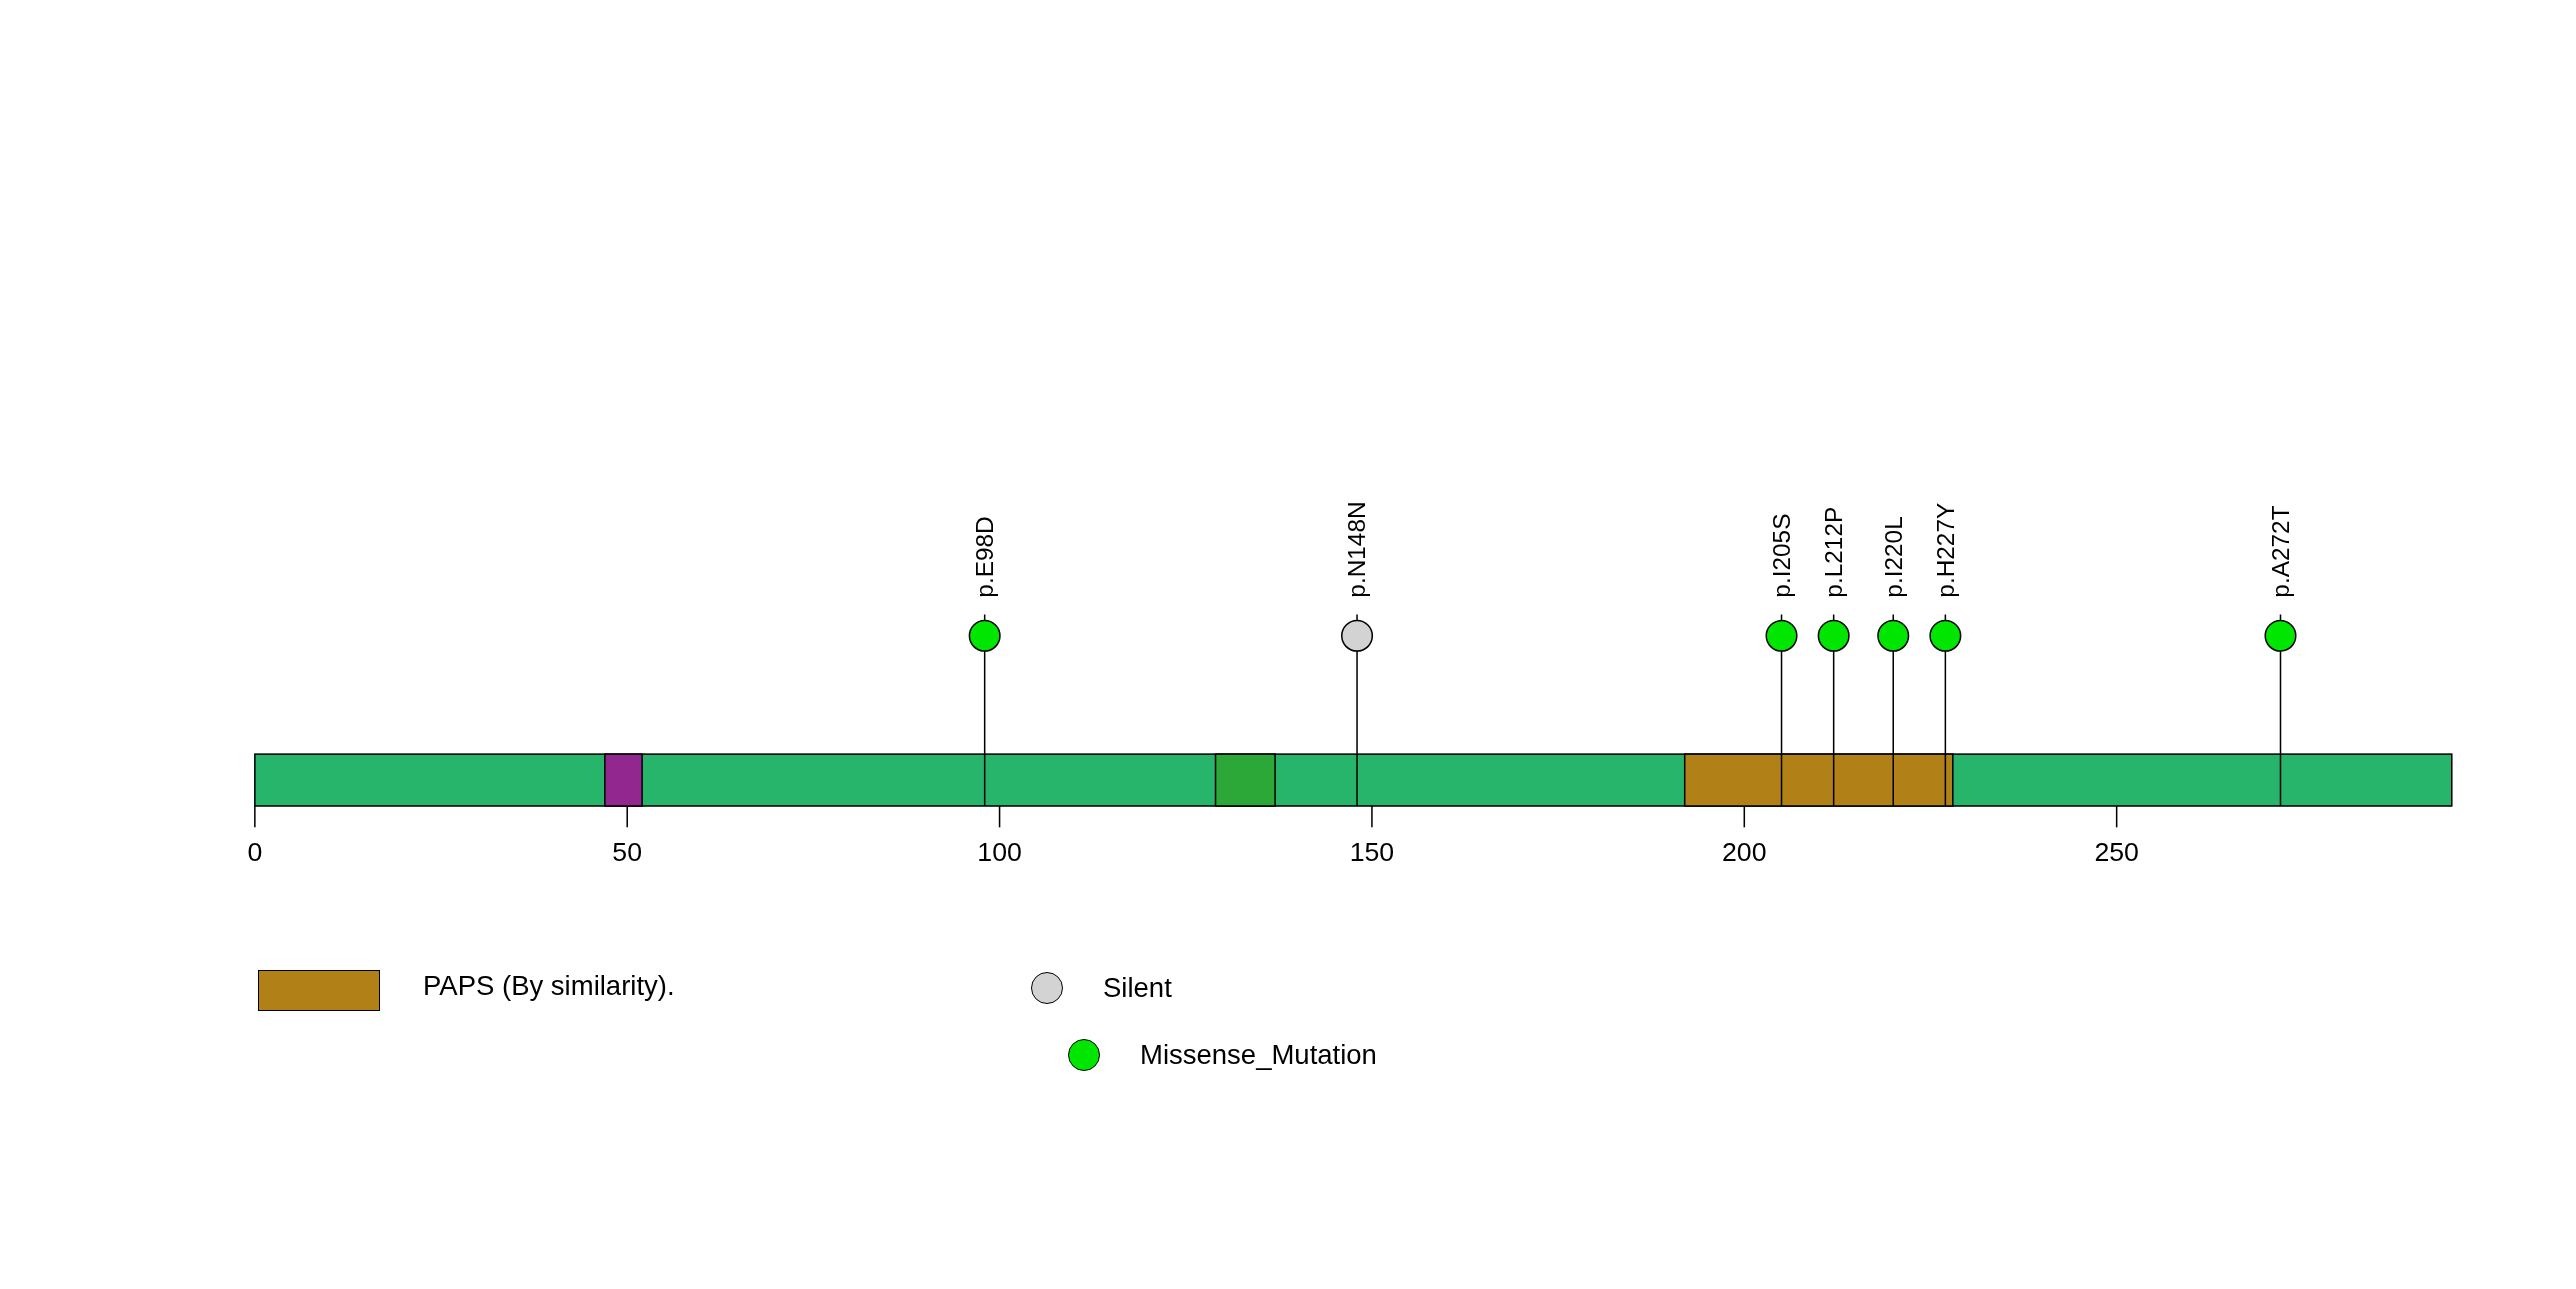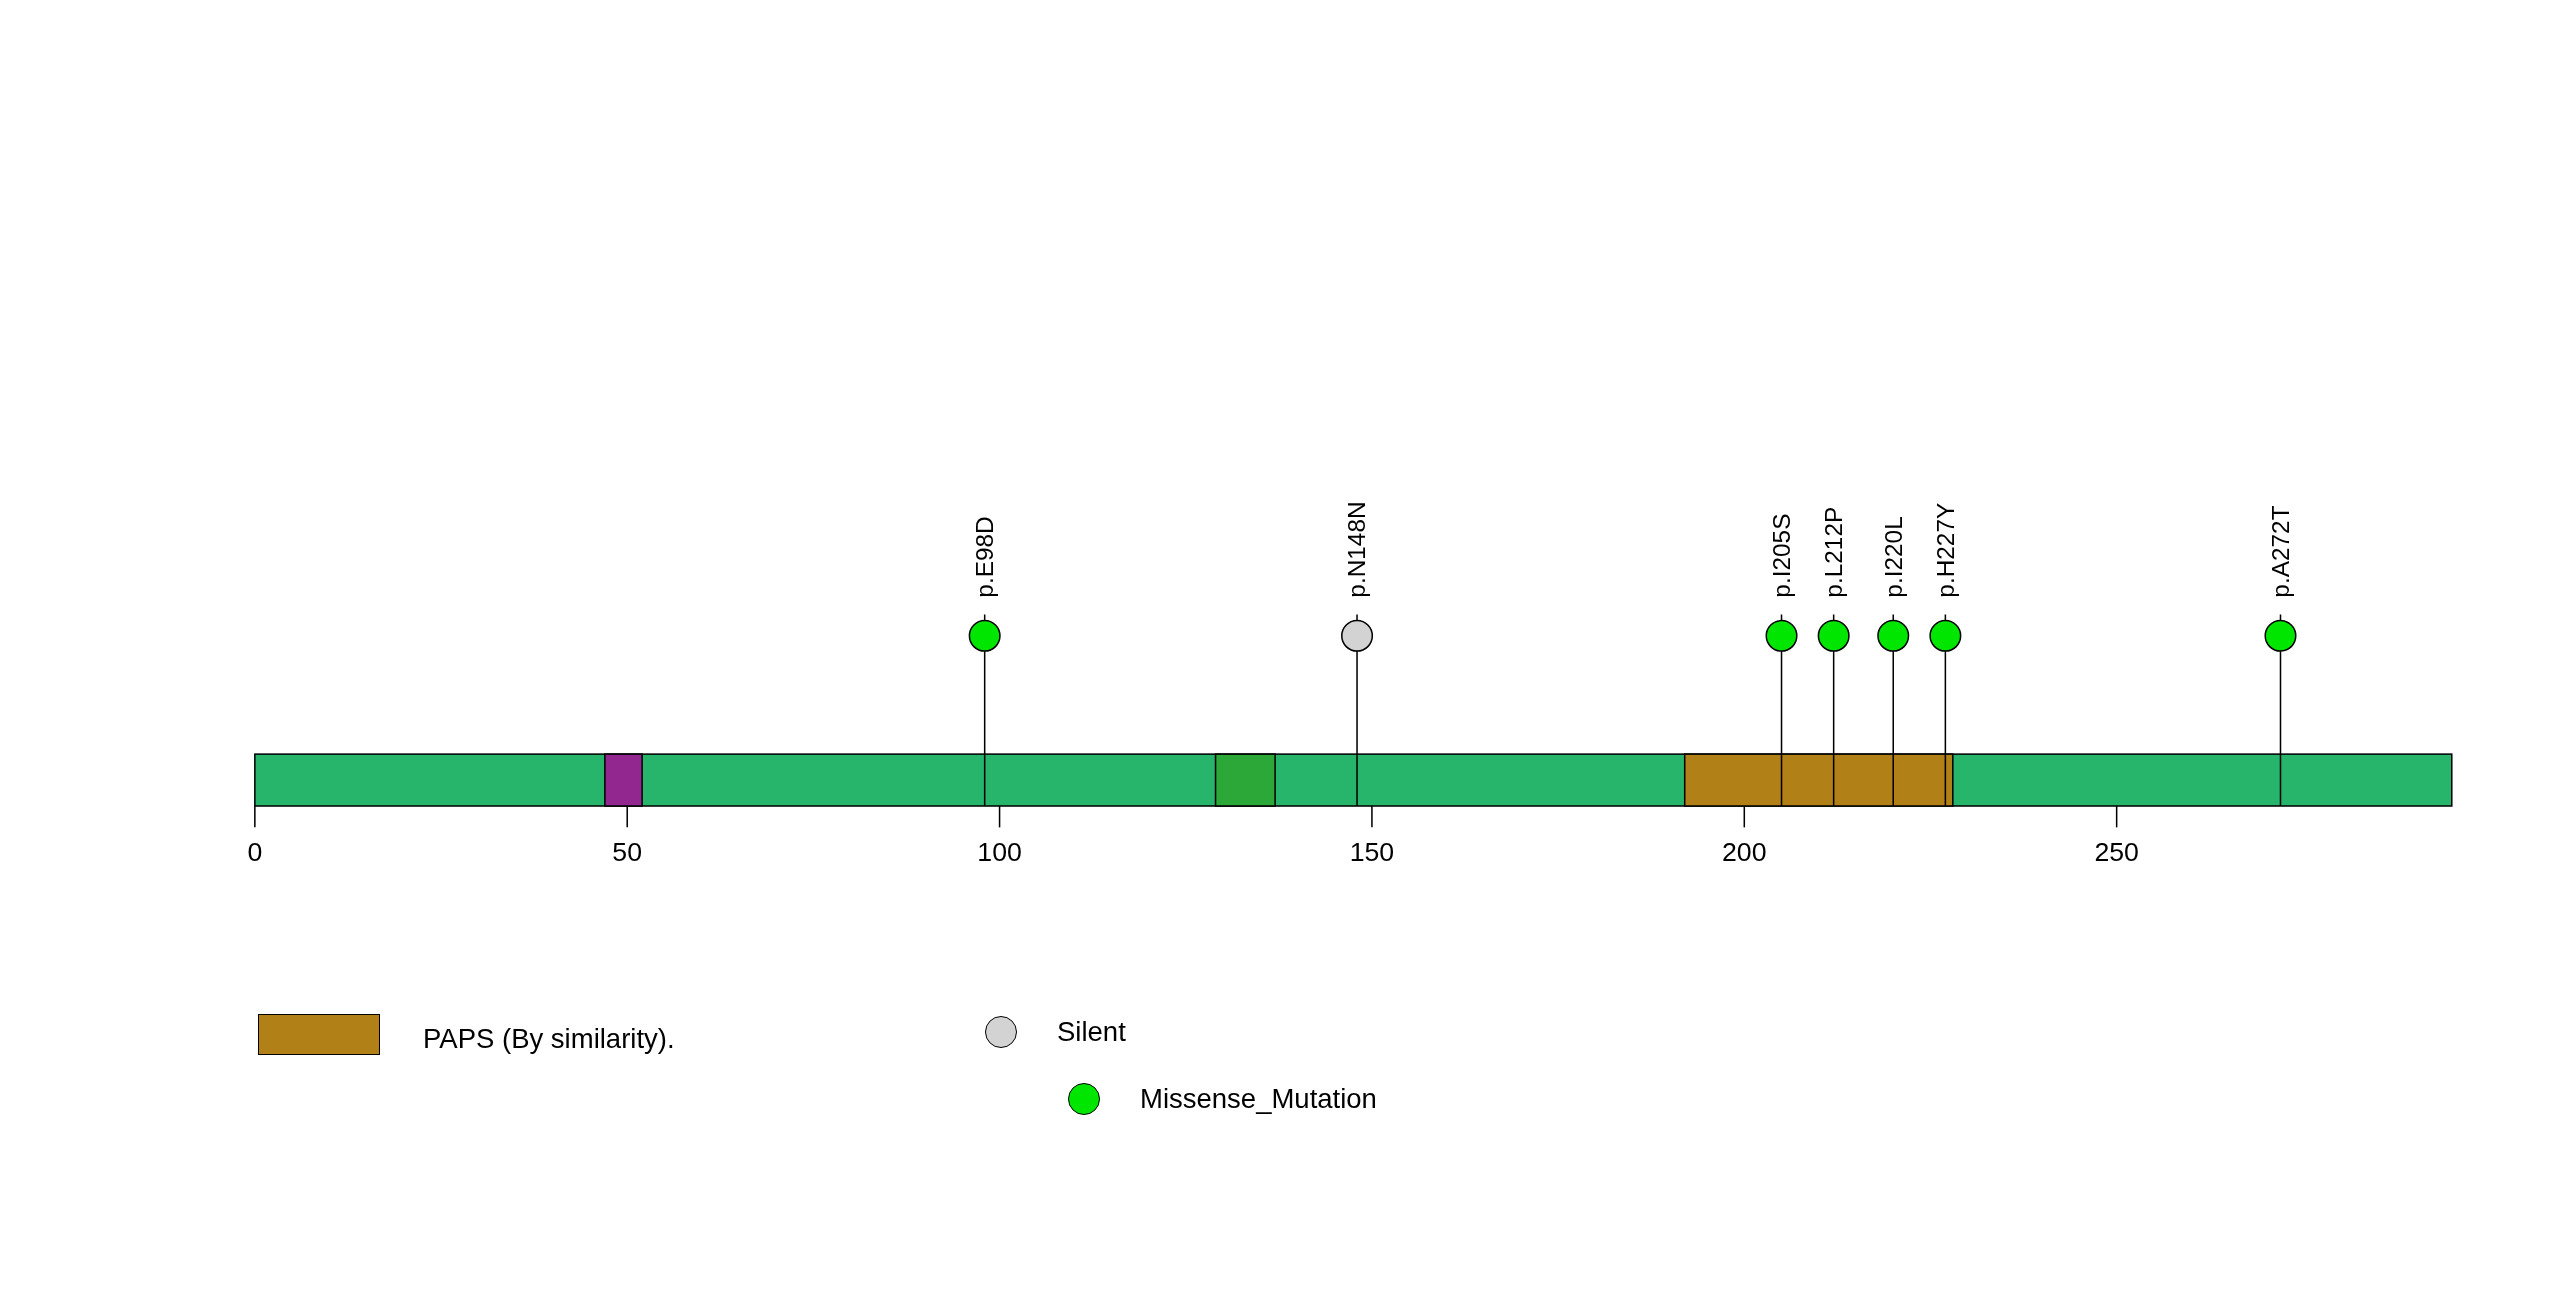--- a/index.html
+++ b/index.html
@@ -16,45 +16,44 @@
     overflow: hidden;
   }
   #plot-svg {
     position: absolute;
     left: 0;
     top: 0;
   }
   .legend-item {
     position: absolute;
     display: flex;
-    align-items: flex-end;
+    align-items: flex-start;
     color: #000000;
     font-size: 27.5px;
     white-space: nowrap;
-    margin-top: 44px;
   }
   .legend-item .swatch-rect {
     display: inline-block;
     width: 122px;
     height: 41px;
     border: 1.5px solid #000000;
     box-sizing: border-box;
     margin-right: 43px;
   }
   .legend-item .swatch-dot {
     display: inline-block;
     width: 32px;
     height: 32px;
     border: 1.5px solid #000000;
     border-radius: 50%;
     box-sizing: border-box;
     margin-right: 40px;
   }
   #legend-item-domain  { left: 258px;  top: 970px; }
-  #legend-item-silent  { left: 985px; top: 972px; }
+  #legend-item-silent  { left: 1031px; top: 972px; }
   #legend-item-missense{ left: 1068px; top: 1039px; }
 </style>
 </head>
 <body>
 
 <div id="canvas">
 
   <svg id="plot-svg" width="2576" height="1290" viewBox="0 0 3376 1690">
       <rect x="334" y="988" width="2879.2" height="68" fill="#27B56C" stroke="#000000" stroke-width="2"></rect>
       <rect x="792.72" y="988" width="48.799999999999955" height="68" fill="#92278F" stroke="#000000" stroke-width="2"></rect>

